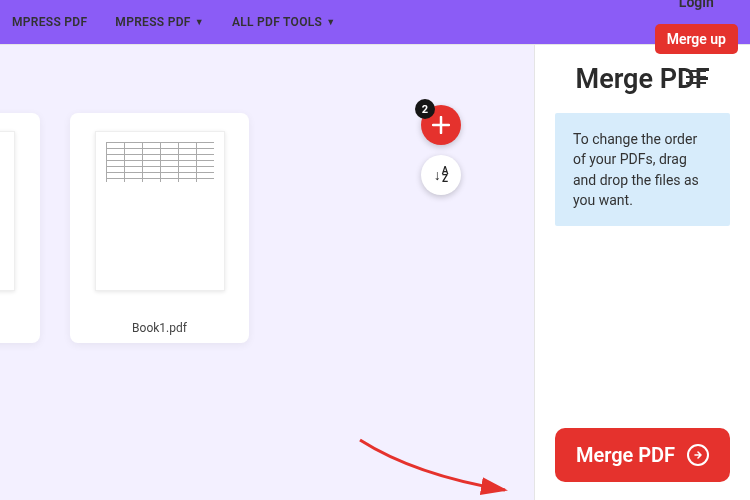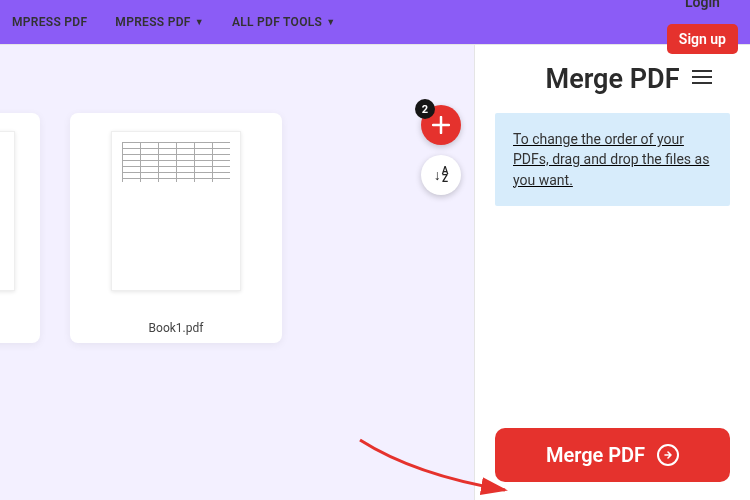--- a/index.html
+++ b/index.html
@@ -12,34 +12,34 @@
   .nav-first { text-align: left; }
   .caret { font-size: 9px; }
   .nav-right { margin-left: auto; display: flex; align-items: center; gap: 14px; flex-direction: column; }
   .desktop-icon { width: 28px; height: 22px; }
   .login { font-size: 14px; font-weight: 600; color: #323232; cursor: pointer; }
   .signup { background: #e5322d; color: #fff; font-size: 14px; font-weight: 600; padding: 7px 12px; border-radius: 5px; cursor: pointer; border: none; }
   .hamburger { display: flex; flex-direction: column; gap: 4px; cursor: pointer; padding: 2px; }
   .hamburger span { display: block; width: 20px; height: 2px; background: #323232; }
 
   
-  .sidepanel { position: absolute; top: 45px; right: 0; width: 276px; bottom: 0; background: #fff; border-left: 1px solid #e5e5e5; padding: 18px 20px 0 20px; display: flex; flex-direction: column; }
+  .sidepanel { position: absolute; top: 45px; right: 0; width: 216px; bottom: 0; background: #fff; border-left: 1px solid #e5e5e5; padding: 18px 20px 0 20px; display: flex; flex-direction: column; }
   .side-title { font-size: 27px; font-weight: 600; color: #2b2b2b; text-align: center; margin-bottom: 18px; }
-  .info-box { background: #d7ecfb; padding: 16px 18px; border-radius: 2px; text-decoration: underline; }
+  .info-box { background: #d7ecfb; padding: 16px 18px; border-radius: 2px; }
   .info-text { font-size: 14px; line-height: 1.45; color: #333; }
   .merge-btn { position: absolute; bottom: 18px; left: 20px; right: 20px; height: 54px; background: #e5322d; color: #fff; border: none; border-radius: 10px; font-size: 20px; font-weight: 600; display: flex; align-items: center; justify-content: center; gap: 12px; cursor: pointer; }
   .merge-arrow { width: 22px; height: 22px; border: 2px solid #fff; border-radius: 50%; display: flex; align-items: center; justify-content: center; font-size: 12px; }
 
   
   .workspace { position: absolute; top: 45px; left: 0; right: 264px; bottom: 0; }
 
   
   .tile { position: absolute; background: #fff; border-radius: 8px; box-shadow: 0 2px 8px rgba(0,0,0,0.06); display: flex; flex-direction: column; align-items: center; padding: 12px 10px 8px 10px; }
   .tile.partial { left: -140px; top: 68px; width: 180px; height: 230px; }
-  .tile.full { left: 70px; top: 68px; width: 212px; height: 230px; }
+  .tile.full { left: 70px; top: 68px; width: 179px; height: 230px; }
   .page-thumb { width: 130px; height: 160px; background: #fff; border: 1px solid #eee; box-shadow: 0 1px 4px rgba(0,0,0,0.1); margin: 6px 0 4px 0; position: relative; }
   .page-thumb.table-like::before { content: ""; position: absolute; top: 10px; left: 10px; right: 10px; height: 40px; background: repeating-linear-gradient(to bottom, #666 0, #666 1px, transparent 1px, transparent 6px), repeating-linear-gradient(to right, #666 0, #666 1px, transparent 1px, transparent 18px); opacity: 0.55; }
   .tile-label { font-size: 12px; color: #444; margin-top: auto; padding-top: 8px; }
 
   
   .fab-stack { position: absolute; right: 25px; top: 60px; display: flex; flex-direction: column; gap: 10px; align-items: center; }
   .fab { width: 40px; height: 40px; border-radius: 50%; display: flex; align-items: center; justify-content: center; cursor: pointer; box-shadow: 0 2px 6px rgba(0,0,0,0.2); border: none; position: relative; }
   .fab.add { background: #e5322d; color: #fff; font-size: 24px; font-weight: 300; }
   .fab.sort { background: #fff; color: #222; font-size: 14px; font-weight: 600; }
   .fab-badge { position: absolute; top: -6px; left: -6px; background: #161616; color: #fff; width: 20px; height: 20px; border-radius: 50%; font-size: 11px; font-weight: 700; display: flex; align-items: center; justify-content: center; }
@@ -66,21 +66,21 @@
     </div>
   </div>
   <div class="nav-right">
     <svg class="desktop-icon" viewBox="0 0 28 22">
       <rect x="1" y="1" width="26" height="16" rx="2" fill="none" stroke="#323232" stroke-width="2"></rect>
       <line x1="8" y1="21" x2="20" y2="21" stroke="#323232" stroke-width="2"></line>
       <line x1="14" y1="17" x2="14" y2="21" stroke="#323232" stroke-width="2"></line>
       <path d="M14 4 L14 11 M10 8 L14 12 L18 8" fill="none" stroke="#323232" stroke-width="2"></path>
     </svg>
     <span class="login">Login</span>
-    <button class="signup">Sign up</button>
+    <button class="signup">Merge up</button>
     <div class="hamburger">
       <span></span>
         <span></span>
         <span></span>
     </div>
   </div>
 </div>
 
 <div class="workspace">
   <div class="tile partial">

